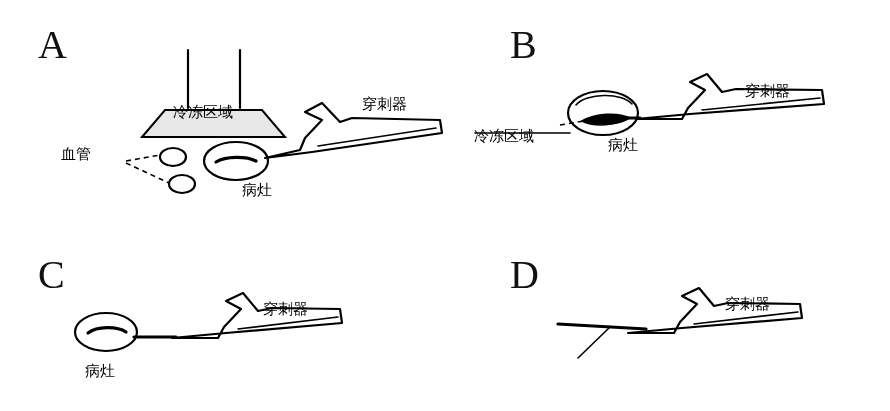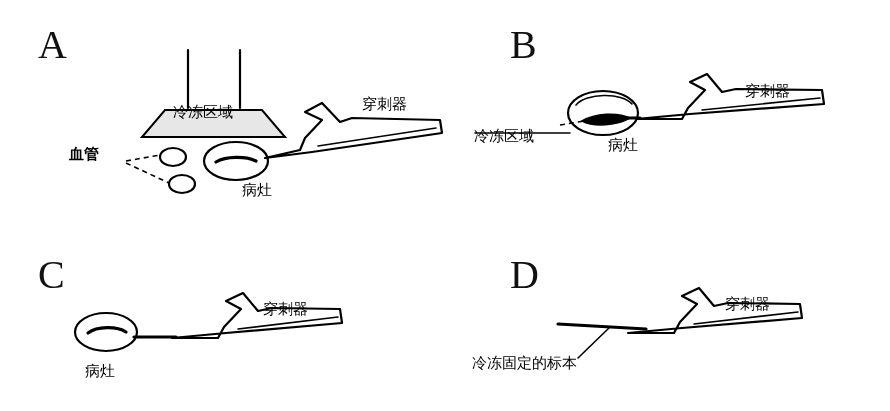--- a/index.html
+++ b/index.html
@@ -109,21 +109,21 @@
       <ellipse class="whitefill" cx="182" cy="184" rx="13" ry="9"></ellipse>
       <path class="dash" d="M126,161 L160,155"></path>
       <path class="dash" d="M126,163 L169,183"></path>
 
       <path class="ink" d="M265,158 L300,150 L305,138 L322,120 L305,112 L322,103 L340,122 L352,118 L440,120 L442,133 L312,152 Z"></path>
       <path class="ink-thin" d="M318,146 L436,128"></path>
     </svg>
 
     <div class="label" style="left:173px; top:104px;">冷冻区域</div>
     <div class="label" style="left:362px; top:96px;">穿刺器</div>
-    <div class="label" style="left:69px; top:146px;font-weight:bold;">血管</div>
+    <div class="label" style="left:61px; top:146px;">血管</div>
     <div class="label" style="left:242px; top:182px;">病灶</div>
   </div>
 
   <div class="panel" style="left:450px; top:0; width:440px; height:215px;">
     <div class="panel-letter" style="left:60px; top:25px;">B</div>
 
     <svg width="440" height="215">
 
       <path class="ink-thin" d="M25,133 L120,133"></path>
 
@@ -165,16 +165,15 @@
     <svg width="440" height="196">
 
       <path class="ink" d="M178,118 L224,118 L230,107 L247,89 L232,81 L249,73 L264,91 L278,88 L350,89 L352,103 L232,113 Z"></path>
       <path class="ink-thin" d="M244,109 L348,97"></path>
 
       <path class="ink-thick" d="M108,109 L196,114"></path>
       <path class="ink-thin" d="M128,143 L160,112"></path>
     </svg>
 
     <div class="label" style="left:275px; top:81px;">穿刺器</div>
-    <div class="label" style="left:22px; top:140px;">冷冻固定的标本</div>
   </div>
 
 </div>
 
 </body></html>

